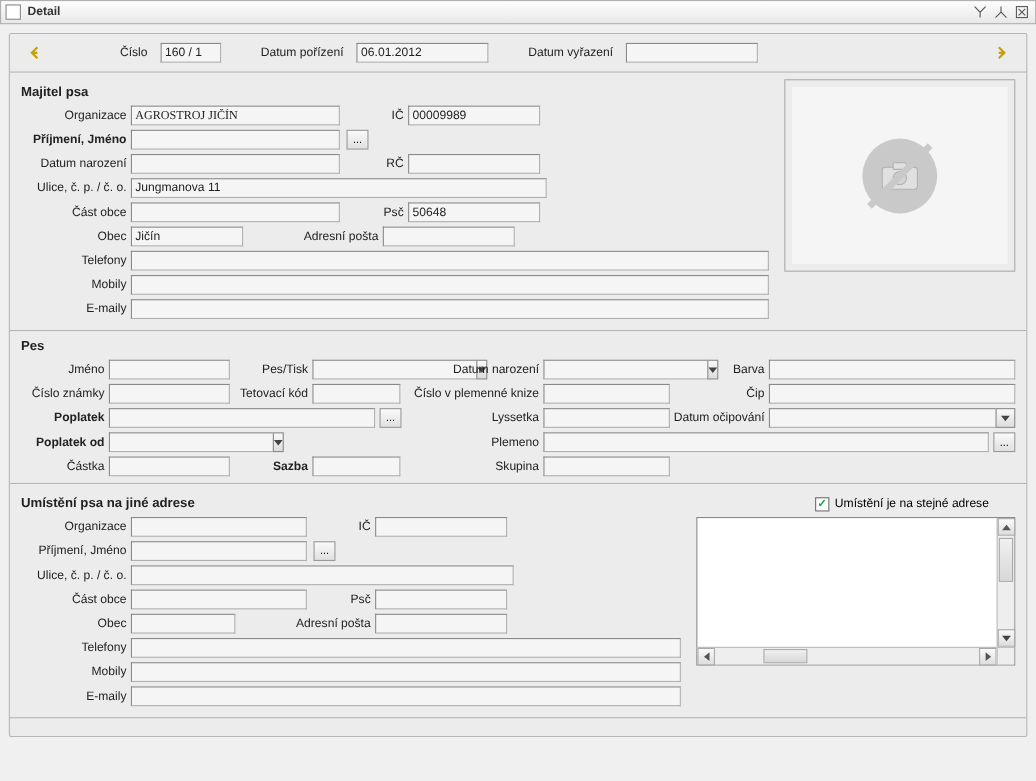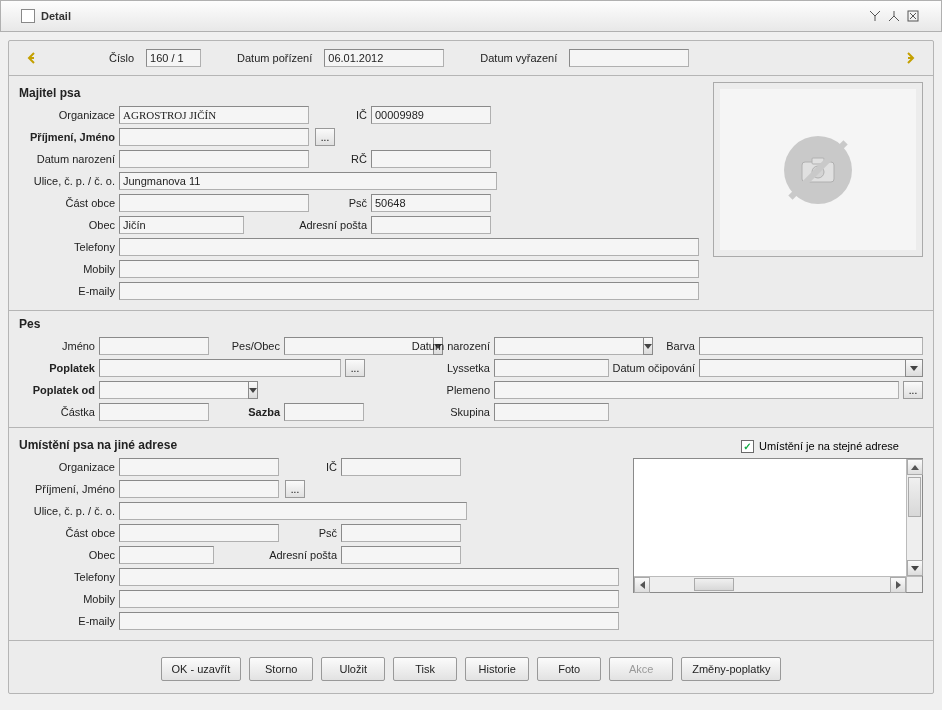--- a/index.html
+++ b/index.html
@@ -1,18 +1,18 @@
 <!DOCTYPE html>
 <html><head>
 <meta charset="utf-8">
 <style>
 * { box-sizing: border-box; margin: 0; padding: 0; font-family: Arial, sans-serif; font-size: 11px; }
 body { background: #f0f0f0; width: 942px; height: 710px; overflow: hidden; }
 
-.titlebar { height: 32px; background: linear-gradient(#fdfdfd,#e8e8e8); border: 1px solid #b0b0b0; display: flex; align-items: center; padding: 0 20px; }
+.titlebar { height: 22px; background: linear-gradient(#fdfdfd,#e8e8e8); border: 1px solid #b0b0b0; display: flex; align-items: center; padding: 0 4px; }
 .titlebar .win-icon { width: 14px; height: 14px; border: 1px solid #888; background: #fff; margin-right: 6px; }
 .titlebar .title { font-weight: bold; color: #333; flex: 1; }
 .titlebar .tbtn { width: 16px; height: 16px; margin-left: 3px; display: flex; align-items: center; justify-content: center; color: #555; cursor: default; }
 
 .client { padding: 8px; }
 .panel { border: 1px solid #b5b5b5; background: #ececec; border-radius: 2px; padding: 6px 10px 10px 10px; }
 
 .topbar { display: flex; align-items: center; gap: 8px; margin-bottom: 6px; padding: 0 2px; }
 .arrow-btn { width: 22px; height: 22px; display: flex; align-items: center; justify-content: center; cursor: default; }
 .spacer { flex: 1; }
@@ -133,21 +133,21 @@
         <input class="inp" style="width: 378px;" value="Jungmanova 11">
       </div>
       <div class="row">
         <span class="lbl" style="width:100px">Část obce</span>
         <input class="inp" style="width: 190px;" value="">
         <span class="lbl" style="width:62px">Psč</span>
         <input class="inp" style="width: 120px;" value="50648">
       </div>
       <div class="row">
         <span class="lbl" style="width:100px">Obec</span>
-        <input class="inp" style="width: 125px;" value="Jičín">
+        <input class="inp" style="width: 102px;" value="Jičín">
         <span class="lbl" style="width:127px">Adresní pošta</span>
         <input class="inp" style="width: 120px;" value="">
       </div>
       <div class="row">
             <span class="lbl" style="width:100px">Telefony</span>
             <input class="inp" style="flex: 1 1 0%;" value="">
           </div>
       <div class="row">
             <span class="lbl" style="width:100px">Mobily</span>
             <input class="inp" style="flex: 1 1 0%;" value="">
@@ -170,35 +170,45 @@
     </div>
   </div>
 
   <div class="hr"></div>
 
   <div class="section-title">Pes</div>
 
   <div class="row">
     <span class="lbl" style="width:80px">Jméno</span>
     <input class="inp" style="width: 110px;">
-    <span class="lbl" style="width:75px">Pes/Obec</span>
+    <span class="lbl" style="width:75px">Pes/Tisk</span>
     <div class="combo" style="width:80px">
           <input class="inp" style="">
           <div class="dd">
             <div class="chev-down"></div>
           </div>
         </div>
     <span class="lbl" style="width:130px">Datum narození</span>
     <div class="combo" style="width:115px">
           <input class="inp" style="">
           <div class="dd">
             <div class="chev-down"></div>
           </div>
         </div>
     <span class="lbl" style="width:90px">Barva</span>
+    <input class="inp" style="flex: 1 1 0%;">
+  </div>
+  <div class="row">
+    <span class="lbl" style="width:80px">Číslo známky</span>
+    <input class="inp" style="width: 110px;">
+    <span class="lbl" style="width:75px">Tetovací kód</span>
+    <input class="inp" style="width: 80px;">
+    <span class="lbl" style="width:130px">Číslo v plemenné knize</span>
+    <input class="inp" style="width: 115px;">
+    <span class="lbl" style="width:90px">Čip</span>
     <input class="inp" style="flex: 1 1 0%;">
   </div>
   <div class="row">
     <span class="lbl bold" style="width:80px">Poplatek</span>
     <input class="inp" style="width: 242px;">
     <div style="width:4px"></div>
     <div class="smallbtn">...</div>
     <span class="lbl" style="width:129px">Lyssetka</span>
     <input class="inp" style="width: 115px;">
     <span class="lbl" style="width:90px">Datum očipování</span>
@@ -303,25 +313,15 @@
         <div class="sb-btn" style="right:0">
               <div style="width:0;height:0;border-top:4px solid transparent;border-bottom:4px solid transparent;border-left:5px solid #555"></div>
             </div>
       </div>
       <div class="sb-corner"></div>
     </div>
   </div>
 
   <div class="hr"></div>
 
-  <div class="btnbar">
-    <button class="btn">OK - uzavřít</button>
-    <button class="btn">Storno</button>
-    <button class="btn">Uložit</button>
-    <button class="btn">Tisk</button>
-    <button class="btn">Historie</button>
-    <button class="btn">Foto</button>
-    <button class="btn disabled">Akce</button>
-    <button class="btn">Změny-poplatky</button>
-  </div>
 
 </div>
 </div>
 
 </body></html>

